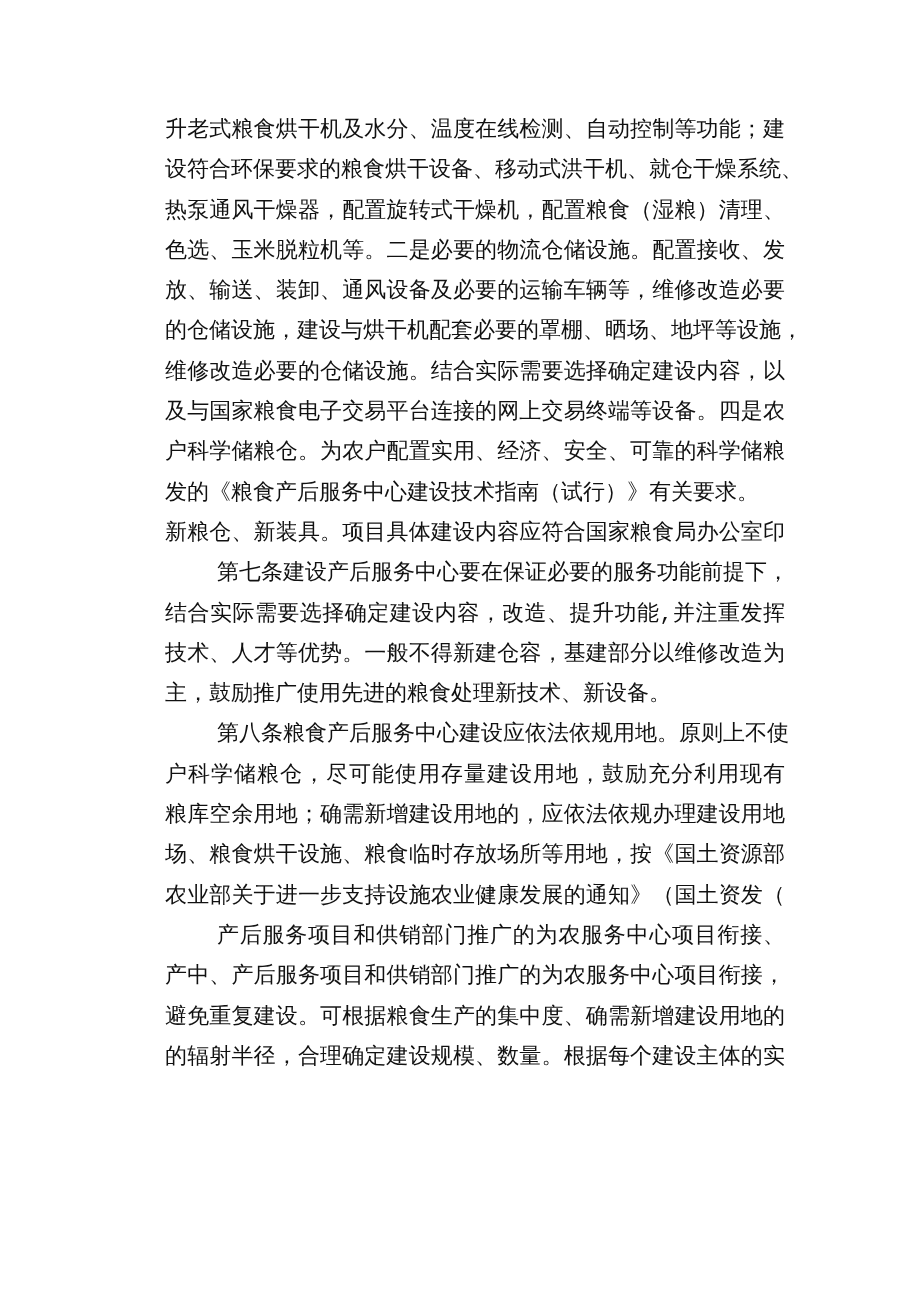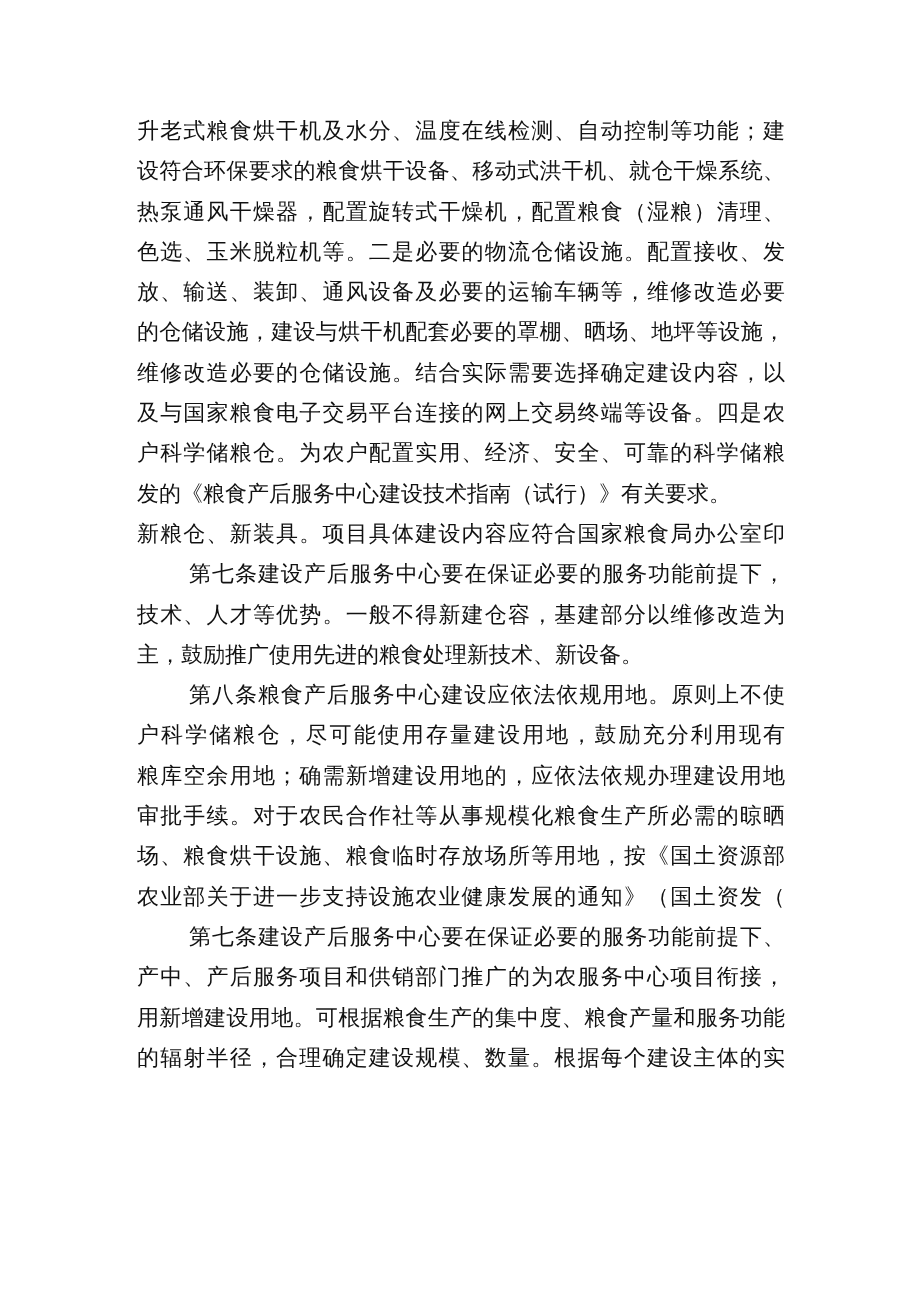--- a/index.html
+++ b/index.html
@@ -15,27 +15,28 @@
   }
   .page {
     position: absolute;
     left: 137px;
     top: 111px;
     width: 648px;
   }
   .line {
     height: 40.3px;
     line-height: 40.3px;
-    font-family: Liberation Sans, sans-serif;
+    font-family: Liberation Mono, monospace;
     font-size: 22px;
     color: #111111;
     white-space: nowrap;
     text-align: justify;
     text-align-last: justify;
     overflow: visible;
+    margin-left: 28px;
   }
   .line.last {
     text-align-last: left;
   }
   .line.indent {
     padding-left: 52px;
   }
 </style>
 </head>
 <body>
@@ -51,33 +52,33 @@
     <div class="line">的仓储设施，建设与烘干机配套必要的罩棚、晒场、地坪等设施，</div>
     <div class="line">维修改造必要的仓储设施。结合实际需要选择确定建设内容，以</div>
     <div class="line">及与国家粮食电子交易平台连接的网上交易终端等设备。四是农</div>
     <div class="line">户科学储粮仓。为农户配置实用、经济、安全、可靠的科学储粮</div>
     <div class="line last">发的《粮食产后服务中心建设技术指南（试行）》有关要求。</div>
     <div class="line">新粮仓、新装具。项目具体建设内容应符合国家粮食局办公室印</div>
   </div>
 
   <div class="paragraph">
     <div class="line indent">第七条建设产后服务中心要在保证必要的服务功能前提下，</div>
+    <div class="line">结合实际需要选择确定建设内容，改造、提升功能,并注重发挥</div>
     <div class="line">技术、人才等优势。一般不得新建仓容，基建部分以维修改造为</div>
     <div class="line last">主，鼓励推广使用先进的粮食处理新技术、新设备。</div>
   </div>
 
   <div class="paragraph">
     <div class="line indent">第八条粮食产后服务中心建设应依法依规用地。原则上不使</div>
     <div class="line">户科学储粮仓，尽可能使用存量建设用地，鼓励充分利用现有</div>
     <div class="line">粮库空余用地；确需新增建设用地的，应依法依规办理建设用地</div>
-    <div class="line">审批手续。对于农民合作社等从事规模化粮食生产所必需的晾晒</div>
     <div class="line">场、粮食烘干设施、粮食临时存放场所等用地，按《国土资源部</div>
     <div class="line">农业部关于进一步支持设施农业健康发展的通知》（国土资发（</div>
   </div>
 
   <div class="paragraph">
-    <div class="line indent">第七条建设产后服务中心要在保证必要的服务功能前提下、</div>
+    <div class="line indent">产后服务项目和供销部门推广的为农服务中心项目衔接、</div>
     <div class="line">产中、产后服务项目和供销部门推广的为农服务中心项目衔接，</div>
-    <div class="line">用新增建设用地。可根据粮食生产的集中度、粮食产量和服务功能</div>
+    <div class="line">避免重复建设。可根据粮食生产的集中度、确需新增建设用地的</div>
     <div class="line">的辐射半径，合理确定建设规模、数量。根据每个建设主体的实</div>
   </div>
 
 </div>
 
 </body></html>

